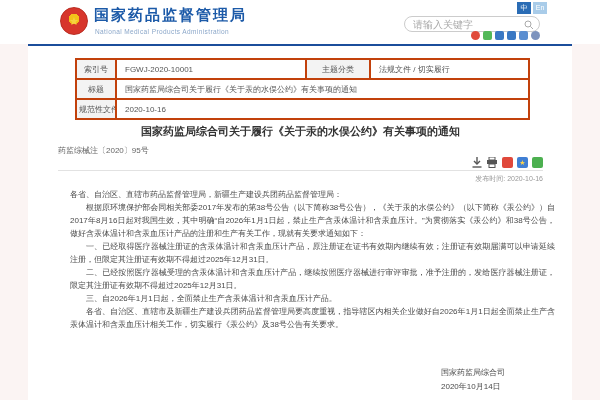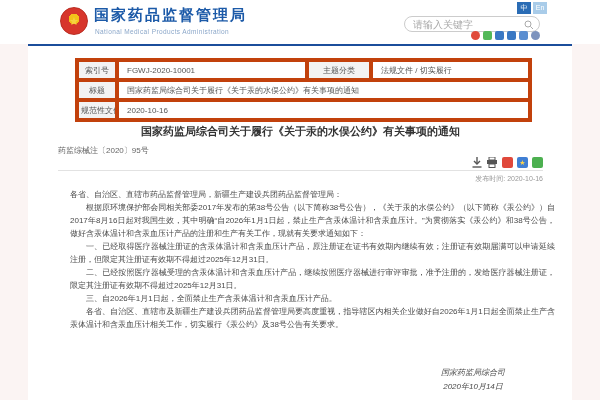--- a/index.html
+++ b/index.html
@@ -64,21 +64,21 @@
     position:absolute; left:28px; top:44px; width:544px; height:2px;
     background:#1b4e9b;
   }
   
   .info-table {
     position:absolute; left:75px; top:58px; width:453px;
     border-collapse:collapse; table-layout:fixed;
     font-size:8px; color:#555;
   }
   .info-table td {
-    border:4px solid #c2410c; height:20px; padding:0 8px;
+    border:2px solid #c2410c; height:20px; padding:0 8px;
     white-space:nowrap; overflow:hidden;
   }
   .info-table td.lbl { background:#f3f3f3; text-align:center; padding:0 2px; }
   
   .doc-title {
     position:absolute; left:58px; top:124px; width:485px;
     text-align:center; font-size:11px; font-weight:bold; color:#333;
   }
   .doc-number {
     position:absolute; left:58px; top:145px; width:485px;
@@ -99,21 +99,21 @@
     font-size:7px; color:#999;
   }
   
   .doc-body {
     position:absolute; left:58px; top:188px; width:485px;
     font-size:8px; line-height:13px; color:#4a4a4a; text-align:justify;margin-left:12px;
   }
   .doc-body p.indent { text-indent:2em; }
   .sig-block {
     position:absolute; right:95px; top:366px;
-    text-align:center; font-size:8px; line-height:14px; color:#4a4a4a;font-style:italic;
+    font-size:8px; line-height:14px; color:#4a4a4a;
   }
   svg { display:block; }
 </style>
 </head>
 <body>
 
 <div class="header-bar"></div>
 <div class="sheet"></div>
 
 <div class="emblem">★</div>

